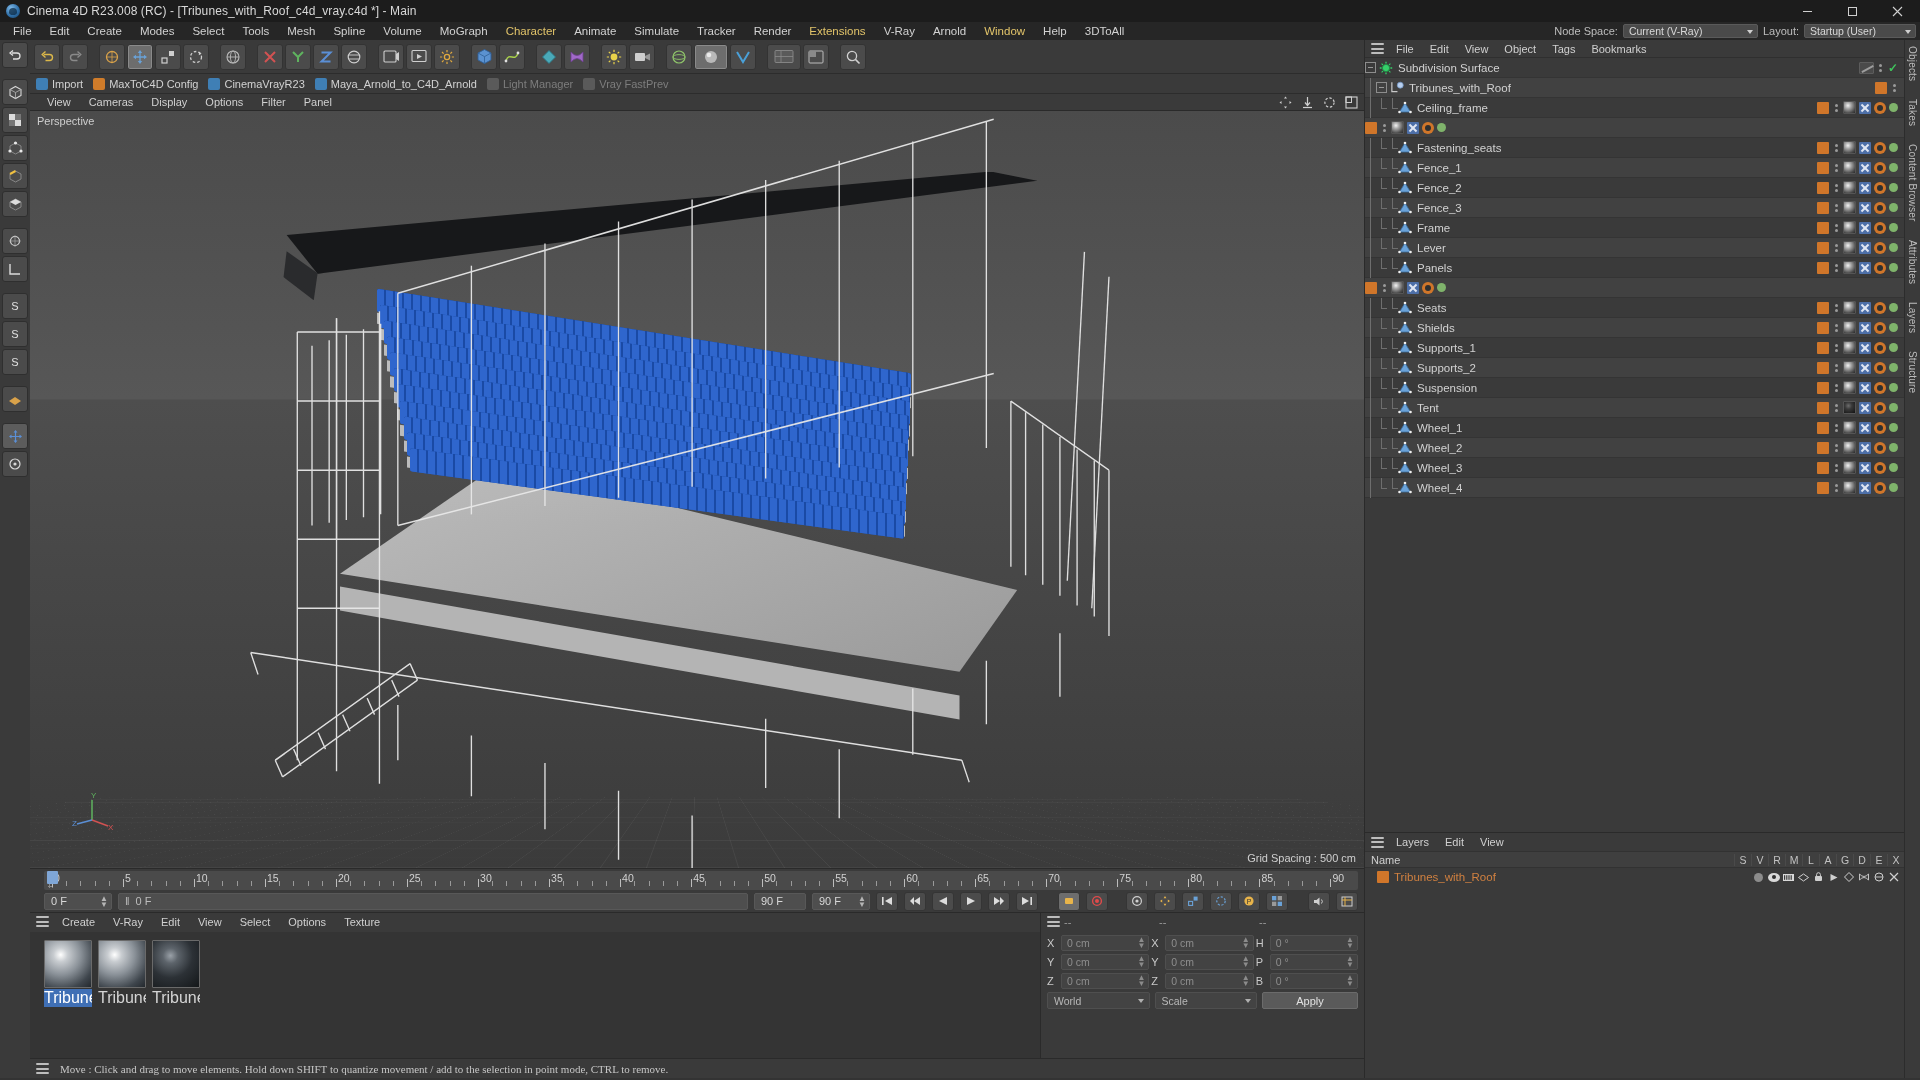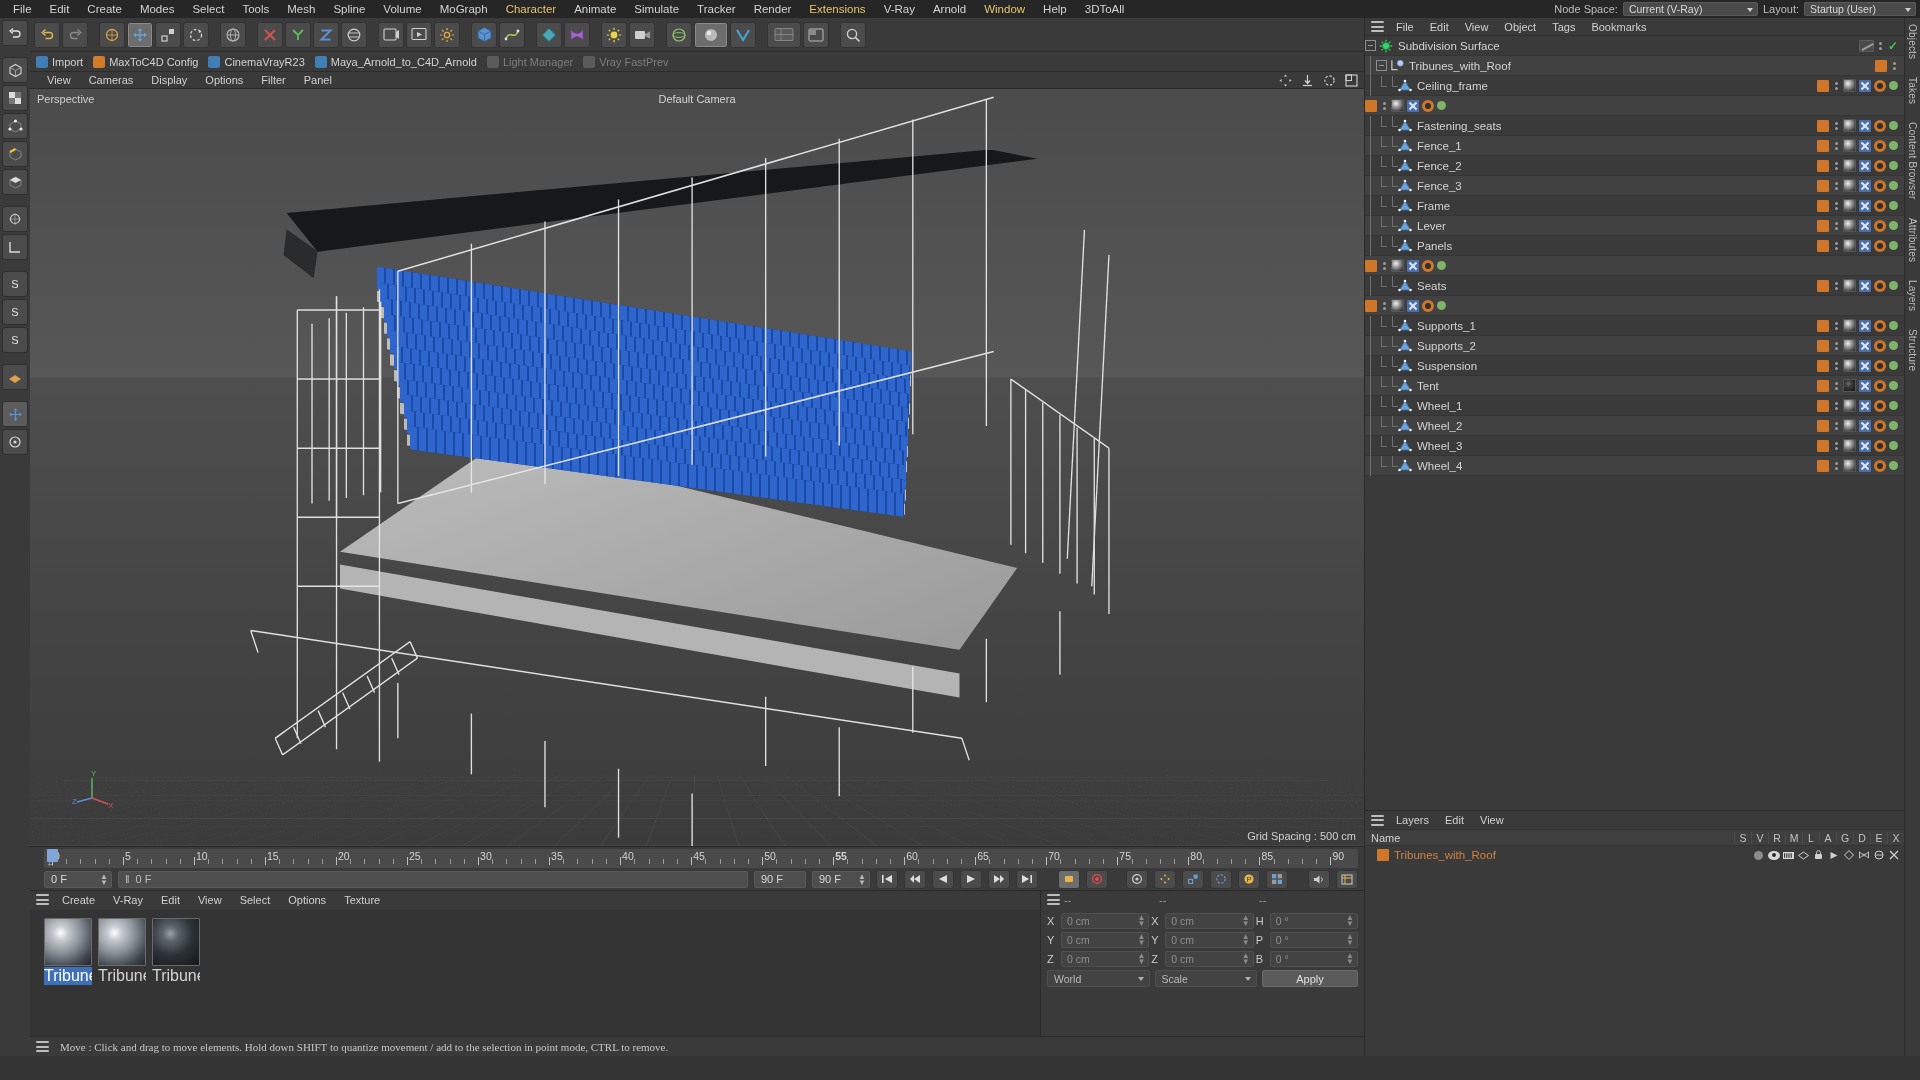--- a/index.html
+++ b/index.html
@@ -265,20 +265,41 @@
               display:flex; align-items:center; padding-left:6px; gap:7px;}
   .statusbar .txt{ font-size:11px; color:#c6c6c6;font-family:Liberation Serif, serif;}
 
   .bottom-row{ display:flex; }
 </style>
 </head>
 <body>
 
 <div class="app">
 
+  <div class="titlebar">
+    <span class="c4d-logo"></span>
+    <span class="title">Cinema 4D R23.008 (RC) - [Tribunes_with_Roof_c4d_vray.c4d *] - Main</span>
+    <div class="win-btns">
+      <div class="win-btn">
+        <svg width="11" height="11" viewBox="0 0 11 11">
+            <rect x="1" y="5" width="9" height="1" fill="#d0d0d0"></rect>
+          </svg>
+      </div>
+      <div class="win-btn">
+        <svg width="11" height="11" viewBox="0 0 11 11">
+            <rect x="1.5" y="1.5" width="8" height="8" fill="none" stroke="#d0d0d0"></rect>
+          </svg>
+      </div>
+      <div class="win-btn close">
+        <svg width="11" height="11" viewBox="0 0 11 11">
+            <path d="M1 1 L10 10 M10 1 L1 10" stroke="#d0d0d0" stroke-width="1.1"></path>
+          </svg>
+      </div>
+    </div>
+  </div>
 
   <div class="menubar">
     <span class="mi">File</span>
     <span class="mi">Edit</span>
     <span class="mi">Create</span>
     <span class="mi">Modes</span>
     <span class="mi">Select</span>
     <span class="mi">Tools</span>
     <span class="mi">Mesh</span>
     <span class="mi">Spline</span>
@@ -716,21 +737,20 @@
 
                 <path d="M230 170 L230 300 M244 166 L244 298 M258 162 L258 296 M272 158 L272 294 M286 154 L286 292"></path>
 
                 <path d="M300 132 L786 6"></path>
                 <path d="M300 300 L786 190"></path>
               </g>
             </svg>
           </div>
 
           <span class="vp-label">Perspective</span>
-          <span class="vp-cam">Default Camera</span>
           <span class="vp-grid-note">Grid Spacing : 500 cm</span>
 
           <svg class="axisgiz" viewBox="0 0 42 42">
             <path d="M20 30 L20 10" stroke="#5fb35f" stroke-width="1.5"></path>
             <path d="M20 30 L36 36" stroke="#d25252" stroke-width="1.5"></path>
             <path d="M20 30 L5 34" stroke="#5b8fd6" stroke-width="1.5"></path>
             <text x="19" y="8" font-size="8" fill="#5fb35f" font-family="Liberation Sans">Y</text>
             <text x="36" y="40" font-size="8" fill="#d25252" font-family="Liberation Sans">X</text>
             <text x="0" y="36" font-size="8" fill="#5b8fd6" font-family="Liberation Sans">Z</text>
           </svg>
@@ -800,21 +820,21 @@
             <span class="tl-tick" style="left: 51.4122%;"></span>
             <span class="tl-tick" style="left: 52.4933%;"></span>
             <span class="tl-tick" style="left: 53.5744%;"></span>
             <span class="tl-tick maj" style="left: 54.6556%;"></span>
             <span class="tl-num" style="left: 54.6556%;">50</span>
             <span class="tl-tick" style="left: 55.7367%;"></span>
             <span class="tl-tick" style="left: 56.8178%;"></span>
             <span class="tl-tick" style="left: 57.8989%;"></span>
             <span class="tl-tick" style="left: 58.98%;"></span>
             <span class="tl-tick maj" style="left: 60.0611%;"></span>
-            <span class="tl-num" style="left: 60.0611%; font-weight: bold;">55</span>
+            <span class="tl-num" style="left: 60.0611%;">55</span>
             <span class="tl-tick" style="left: 61.1422%;"></span>
             <span class="tl-tick" style="left: 62.2233%;"></span>
             <span class="tl-tick" style="left: 63.3044%;"></span>
             <span class="tl-tick" style="left: 64.3856%;"></span>
             <span class="tl-tick maj" style="left: 65.4667%;"></span>
             <span class="tl-num" style="left: 65.4667%;">60</span>
             <span class="tl-tick" style="left: 66.5478%;"></span>
             <span class="tl-tick" style="left: 67.6289%;"></span>
             <span class="tl-tick" style="left: 68.71%;"></span>
             <span class="tl-tick" style="left: 69.7911%;"></span>
@@ -1368,20 +1388,34 @@
                 <i></i>
                 <i></i>
               </span>
               <span class="tagtex"></span>
               <span class="tagx"></span>
               <span class="tagph"></span>
               <span class="tagdot"></span>
             </span>
           </div>
           <div class="orow alt">
+            <span class="otree">
+              <span class="tline"></span>
+              <span class="tline elbow"></span>
+              <span class="tline elbow"></span>
+              <span class="oicon">
+                <svg width="14" height="13" viewBox="0 0 14 13">
+                  <path d="M7 2 L12.5 11 H1.5 Z" fill="#6aa2d8" stroke="#3d6e9e" stroke-width=".8"></path>
+                  <circle cx="7" cy="2" r="1.3" fill="#f0f0f0"></circle>
+                  <circle cx="1.5" cy="11" r="1.3" fill="#f0f0f0"></circle>
+                  <circle cx="12.5" cy="11" r="1.3" fill="#f0f0f0"></circle>
+                </svg>
+              </span>
+              <span class="oname">Shields</span>
+            </span>
             <span class="otags">
               <span class="tagsq"></span>
               <span class="tagdots">
                 <i></i>
                 <i></i>
               </span>
               <span class="tagtex"></span>
               <span class="tagx"></span>
               <span class="tagph"></span>
               <span class="tagdot"></span>

